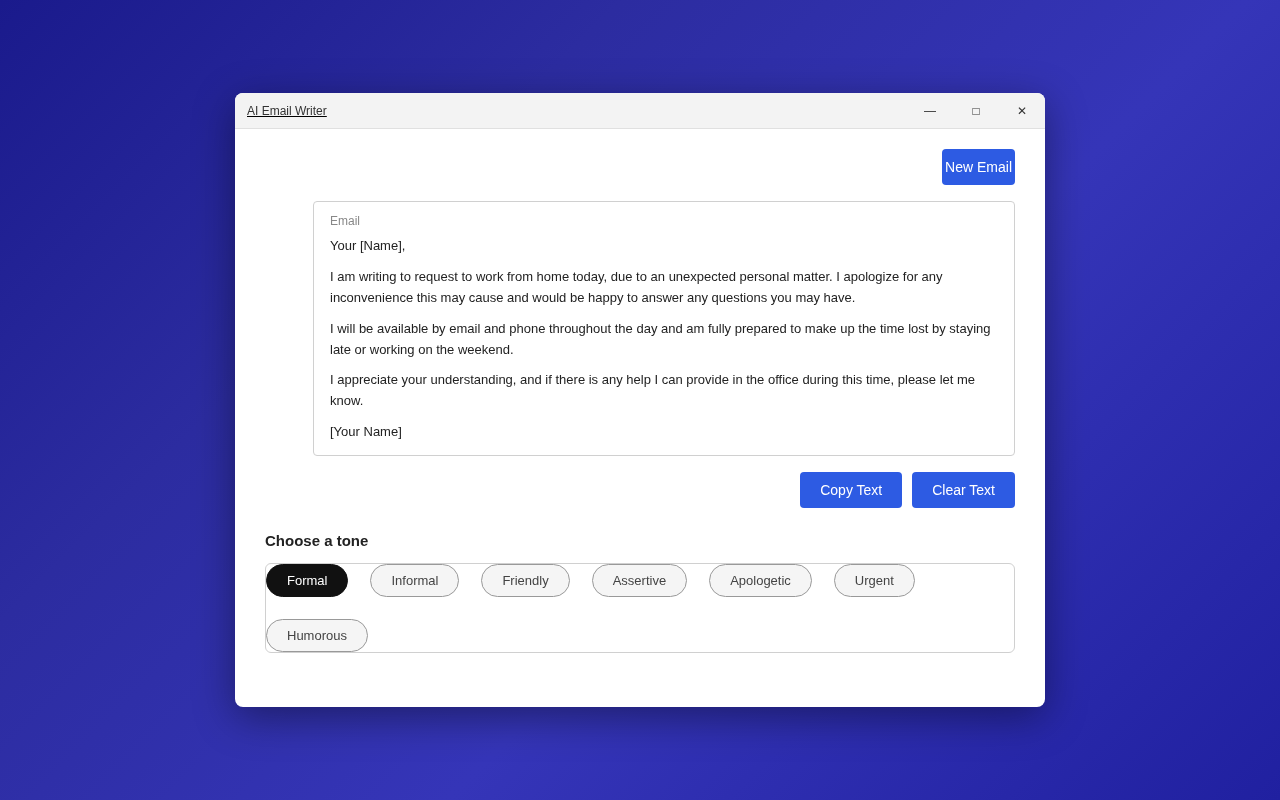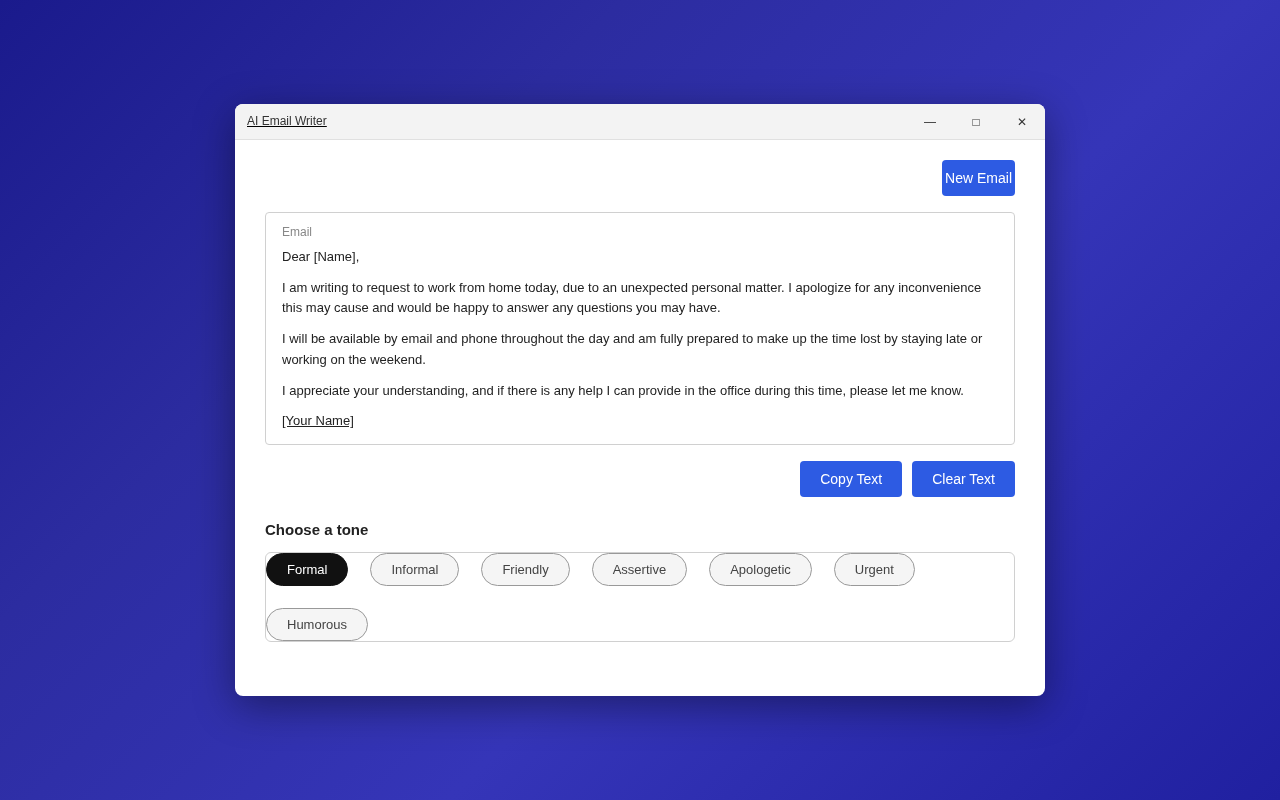--- a/index.html
+++ b/index.html
@@ -83,41 +83,41 @@
       font-family: 'Segoe UI', Arial, sans-serif;
     }
 
     .email-box {
       border: 1px solid #d0d0d0;
       border-radius: 4px;
       padding: 12px 16px;
       min-height: 220px;
       background: #fff;
       margin-bottom: 16px;
+      margin-left: 48px;
     }
 
     .email-label {
       font-size: 12px;
       color: #888;
       margin-bottom: 8px;
     }
 
     .email-content {
       font-size: 13px;
       color: #222;
       line-height: 1.6;
     }
 
     .email-content p {
       margin-bottom: 10px;
     }
 
     .email-content p:last-child {
       margin-bottom: 0;
-      text-decoration: underline;
     }
 
     .action-row {
       display: flex;
       justify-content: flex-end;
       gap: 10px;
       margin-bottom: 24px;
     }
 
     .btn-blue-outline {
@@ -198,21 +198,21 @@
 
     
     <div class="header-row">
       <button class="btn-primary">New Email</button>
     </div>
 
     
     <div class="email-box">
       <div class="email-label">Email</div>
       <div class="email-content">
-        <p>Dear [Name],</p>
+        <p>Your [Name],</p>
         <p>I am writing to request to work from home today, due to an unexpected personal matter. I apologize for any inconvenience this may cause and would be happy to answer any questions you may have.</p>
         <p>I will be available by email and phone throughout the day and am fully prepared to make up the time lost by staying late or working on the weekend.</p>
         <p>I appreciate your understanding, and if there is any help I can provide in the office during this time, please let me know.</p>
         <p>[Your Name]</p>
       </div>
     </div>
 
     
     <div class="action-row">
       <button class="btn-blue-outline">Copy Text</button>

